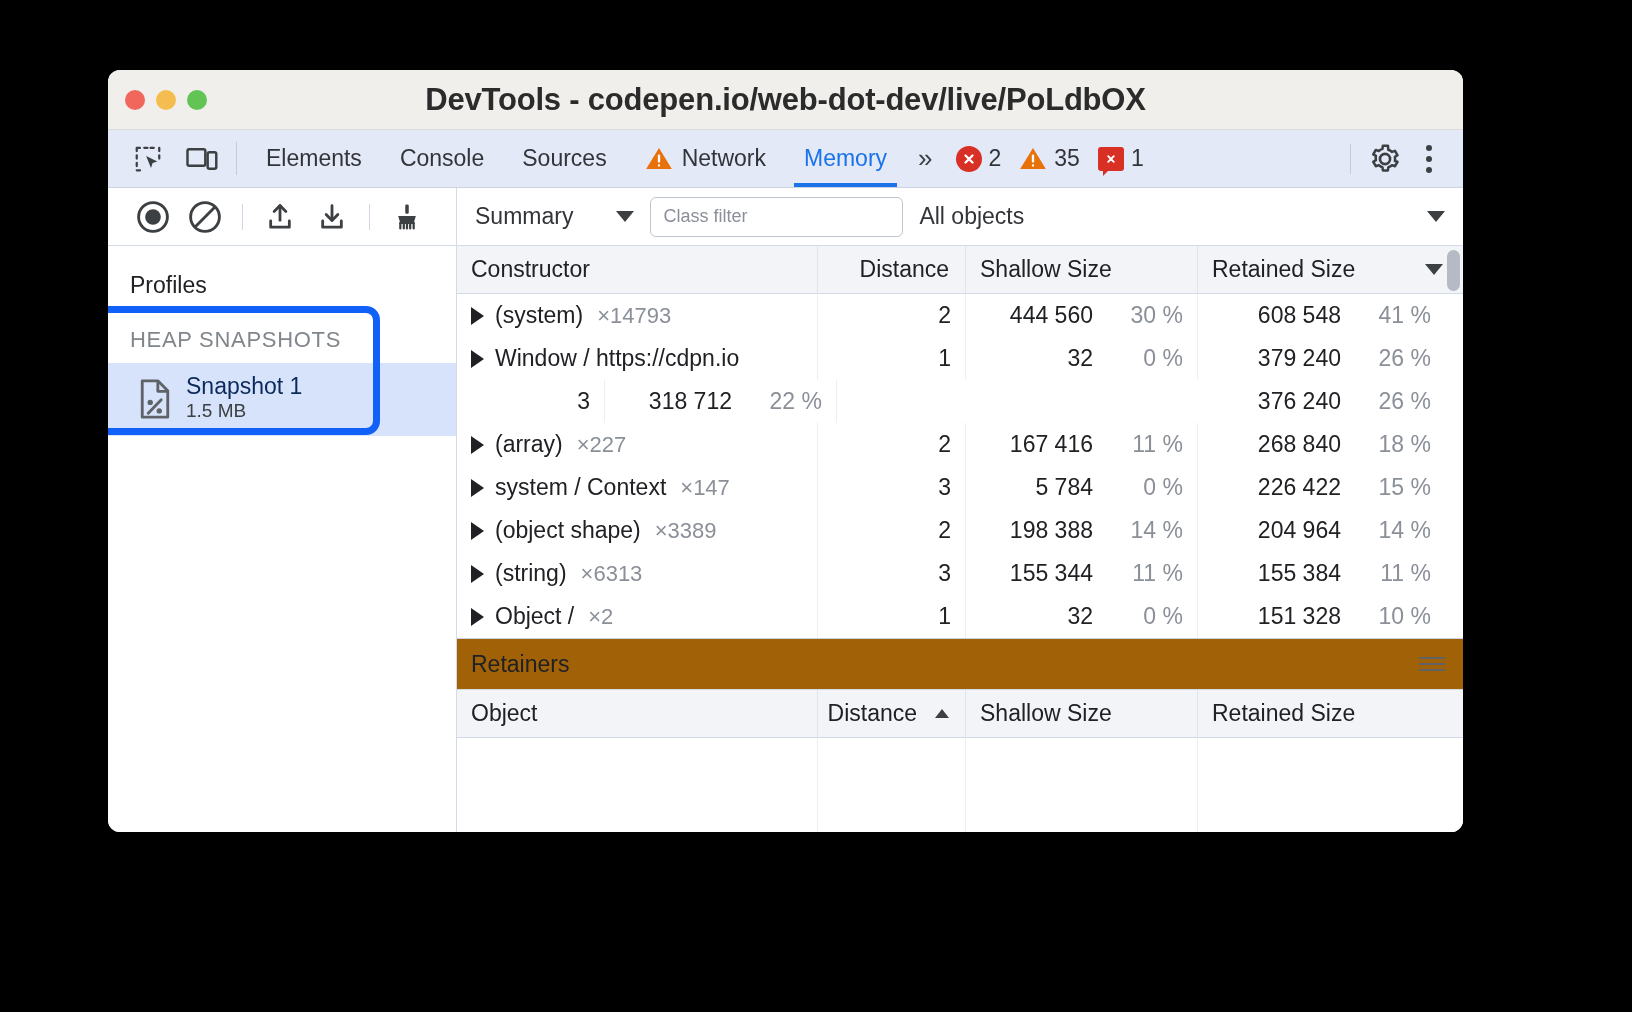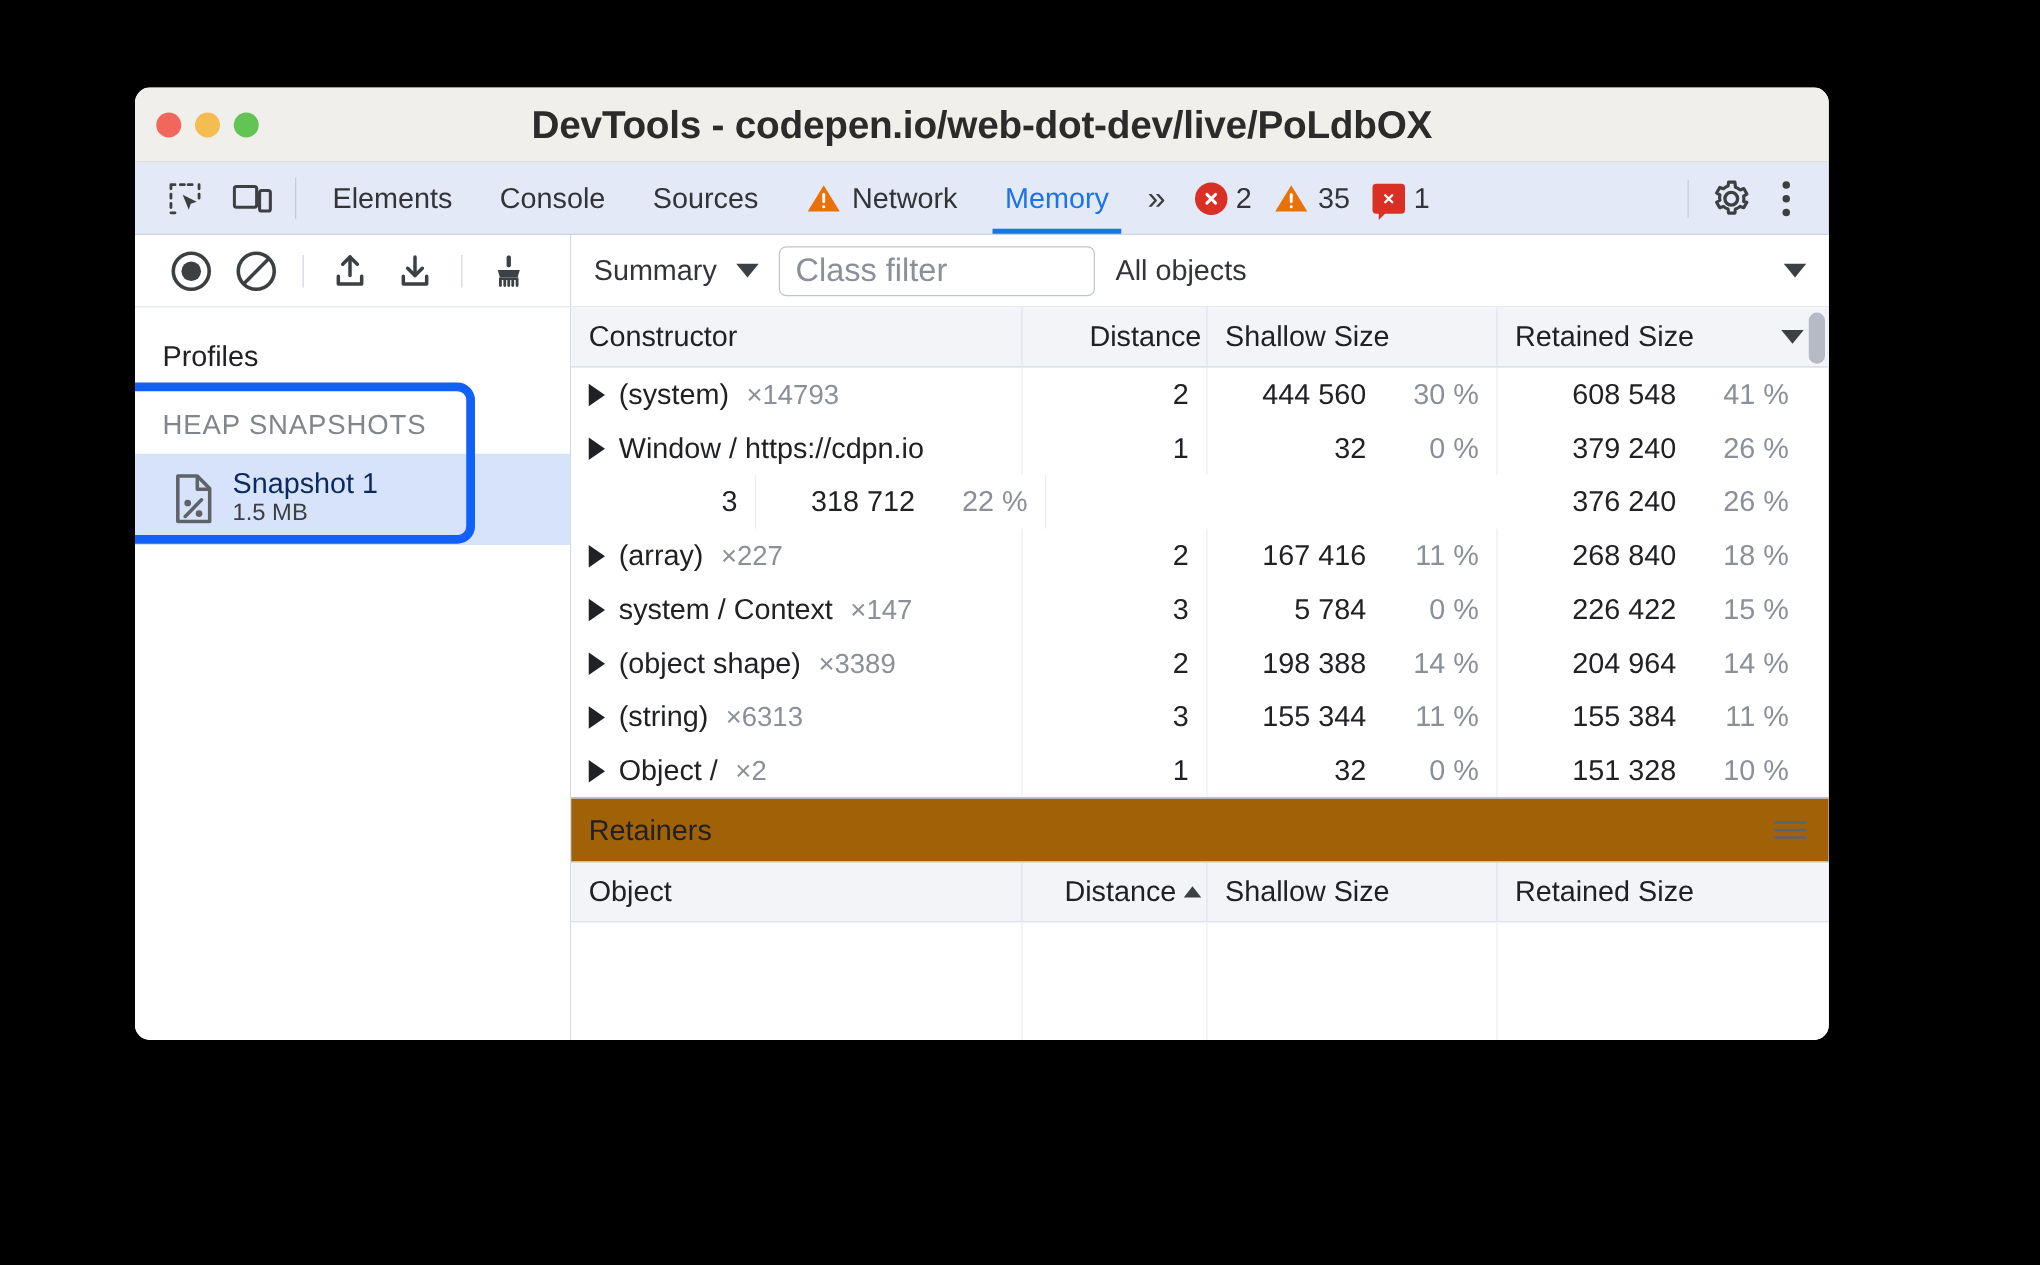--- a/index.html
+++ b/index.html
@@ -86,27 +86,27 @@
   .subbar-left {
     width: 349px;
     display: flex; align-items: center; gap: 6px;
     padding-left: 22px;
     border-right: 1px solid #d4dbe8;
     background: #fff;
   }
   .sb-btn { width: 46px; height: 46px; display: flex; align-items: center; justify-content: center; cursor: pointer; }
   .sb-sep { width: 1px; height: 26px; background: #cfd6e4; margin: 0 8px; }
   .subbar-right { flex: 1; display: flex; align-items: center; padding: 0 18px 0 18px; gap: 16px; background:#fff; }
-  .select-summary { display: flex; align-items: center; gap: 16px; font-size: 23px; color: #32343a; cursor: pointer; }
+  .select-summary { display: flex; align-items: center; gap: 43px; font-size: 23px; color: #32343a; cursor: pointer; }
   .caret { width: 0; height: 0; border-left: 9px solid transparent; border-right: 9px solid transparent; border-top: 11px solid #3c4043; }
   .class-filter {
     width: 253px; height: 40px;
     border: 1px solid #bfc5cf; border-radius: 6px;
     display: flex; align-items: center; padding: 0 12px;
-    font-size: 26px; color: #8a8f98; background: #fff;
+    font-size: 18px; color: #8a8f98; background: #fff;
   }
   .all-objects { display: flex; align-items: center; flex: 1; font-size: 23px; color: #32343a; cursor: pointer; }
   .all-objects .caret { margin-left: auto; }
 
   
   .body { display: flex; height: 586px; }
   .sidebar { width: 349px; background: #fff; border-right: 1px solid #d4dbe8; position: relative; }
   .profiles-label { font-size: 23px; color: #202124; padding: 26px 0 0 22px; }
   .heap-header { font-size: 22px; color: #80868b; letter-spacing: 0.7px; padding: 28px 0 10px 22px; }
   .snapshot-item {
@@ -134,21 +134,21 @@
   }
   .gh {
     font-size: 23px; color: #202124; padding: 0 14px;
     height: 48px; display: flex; align-items: center;
     border-right: 1px solid #dfe3ec;
     cursor: pointer;
   }
   .gh:last-child { border-right: none; }
   .c-ctor { width: 361px; }
   .c-dist { width: 148px; justify-content: flex-end; padding-right: 0; }
-  .c-dist span { margin-right: 4px; }
+  .c-dist span { margin-right: 16px; }
   .c-shallow { width: 232px; }
   .c-ret { flex: 1; }
   .sort-caret { width: 0; height: 0; border-left: 9px solid transparent; border-right: 9px solid transparent; border-top: 11px solid #3c4043; margin-left: auto; margin-right: 6px; }
 
   .rows { }
   .row { display: flex; height: 43px; align-items: center; font-size: 23px; color: #202124; }
   .cell { height: 43px; display: flex; align-items: center; border-right: 1px solid #eceef4; }
   .cell:last-child { border-right: none; }
   .cell.ctor { width: 361px; padding-left: 14px; gap: 11px; }
   .tri { width: 0; height: 0; border-top: 9px solid transparent; border-bottom: 9px solid transparent; border-left: 13px solid #202124; flex: none; cursor: pointer; }

